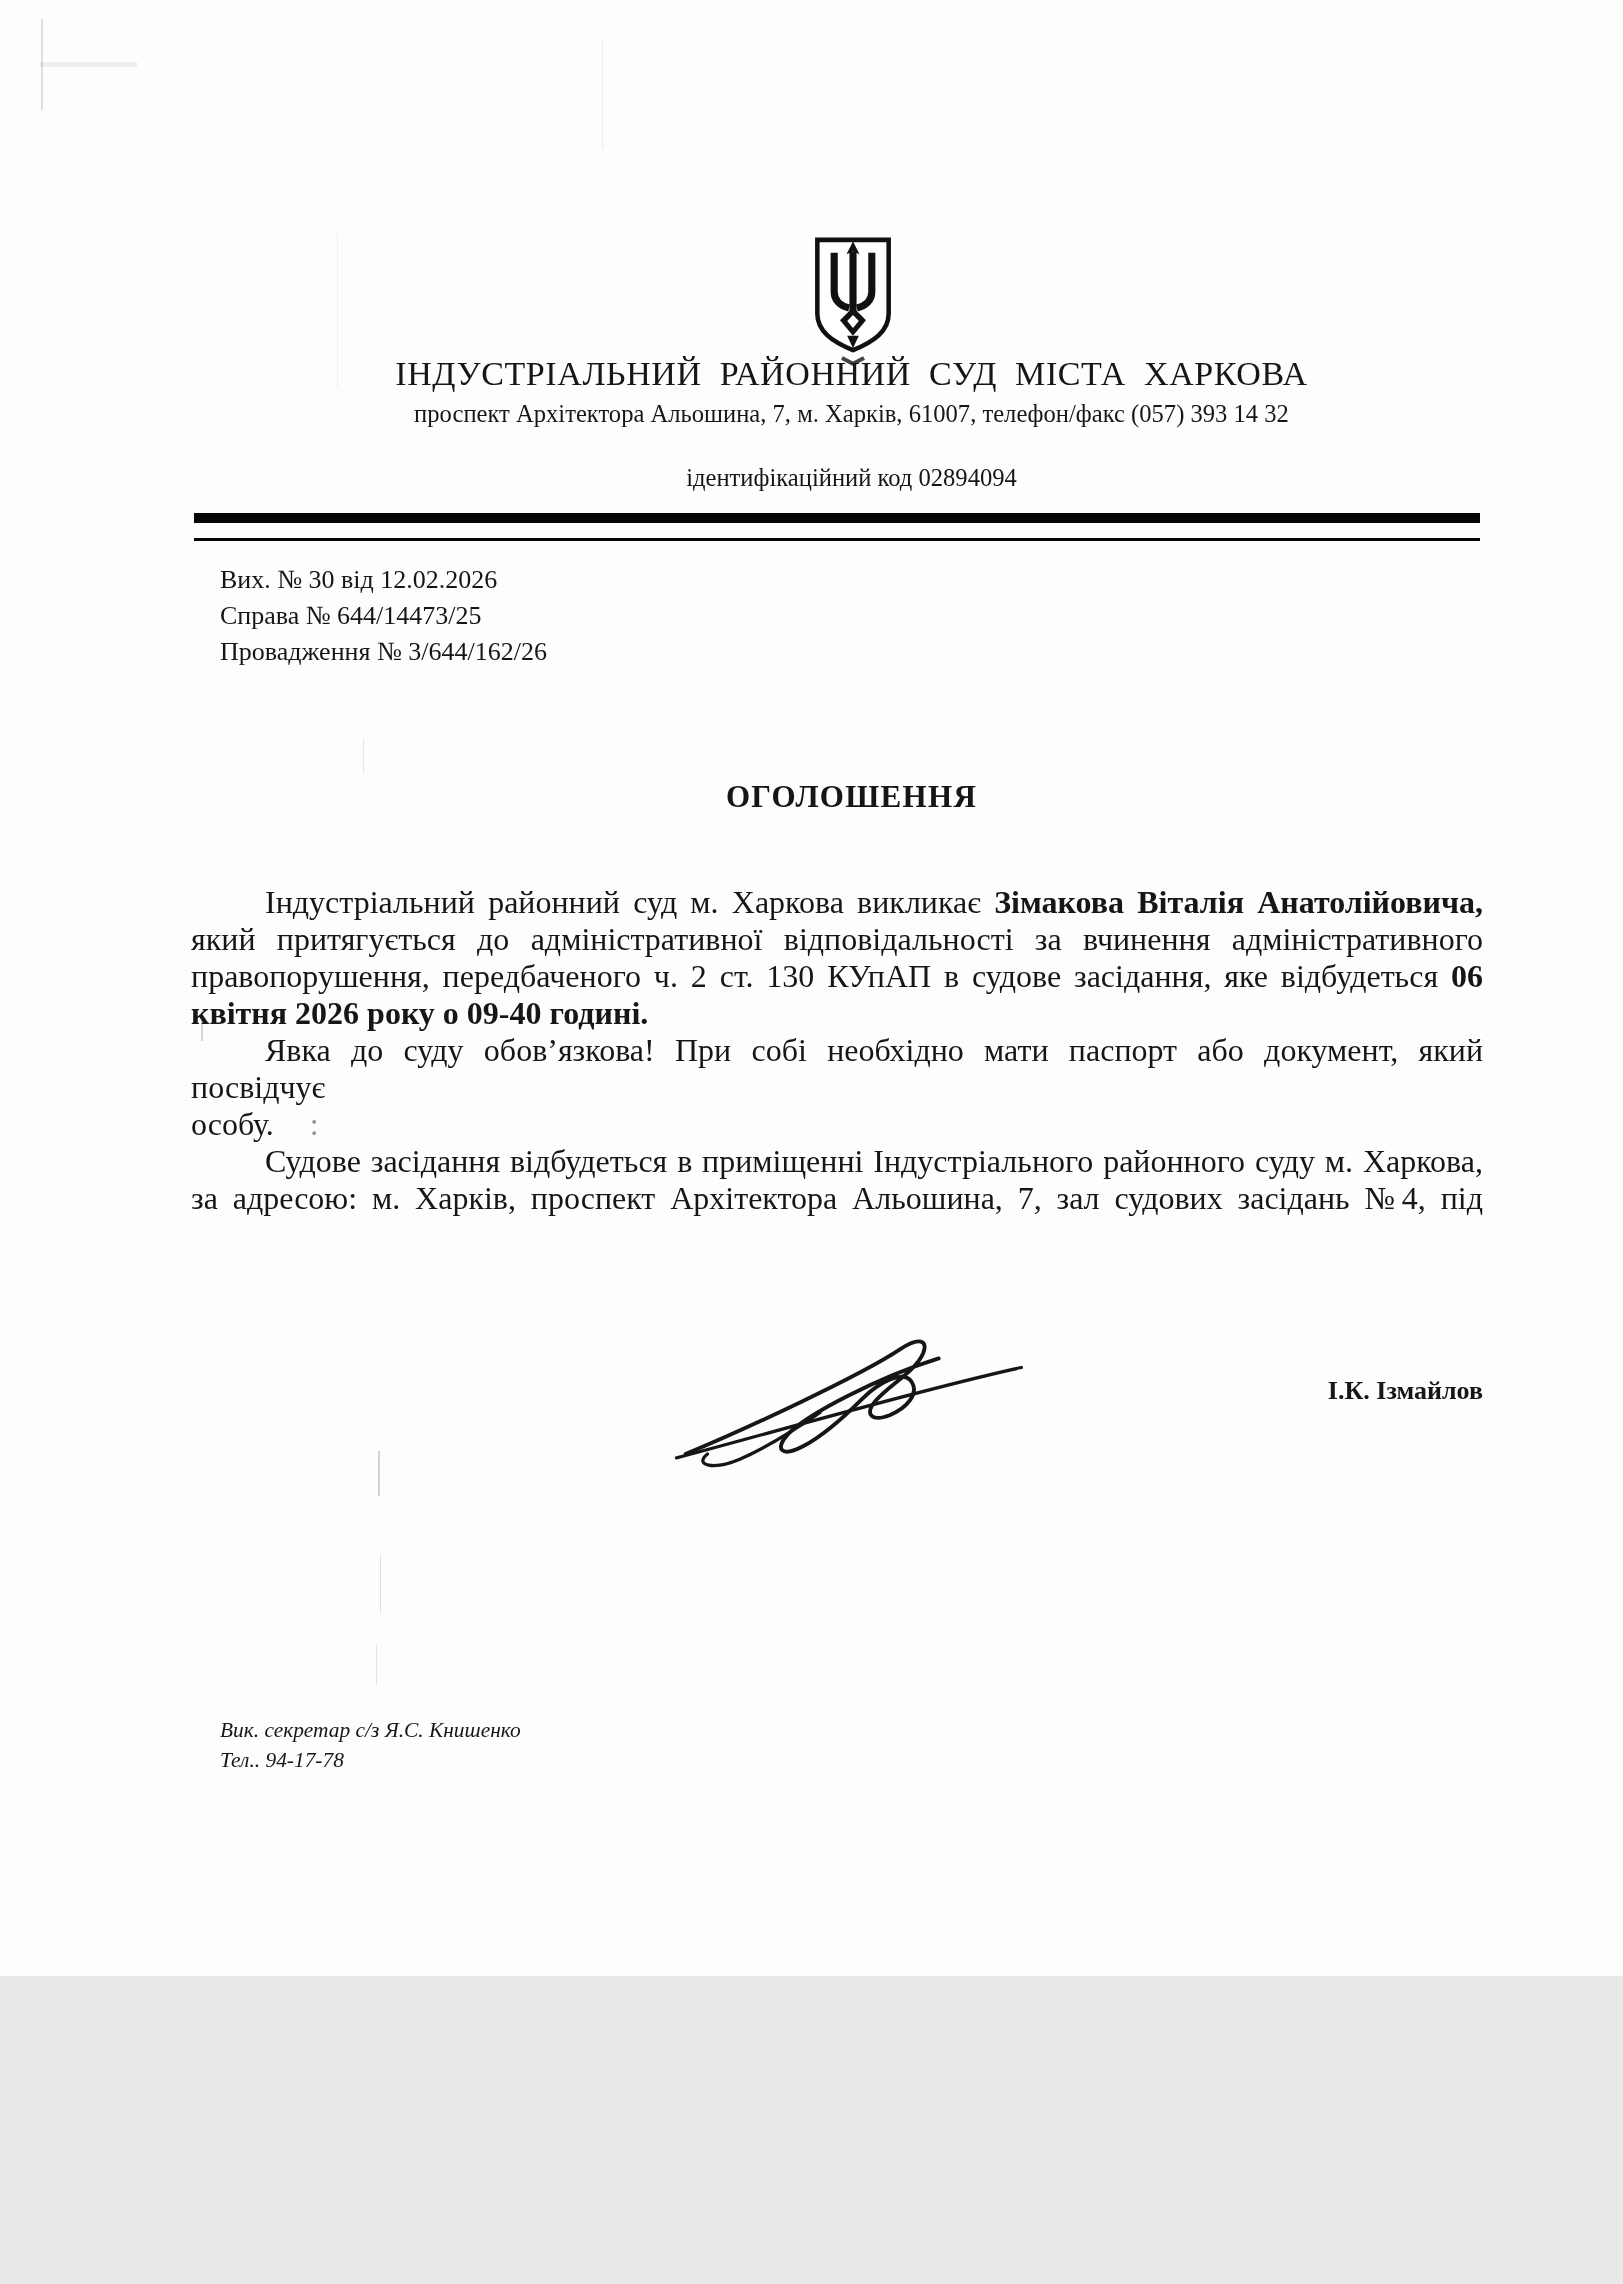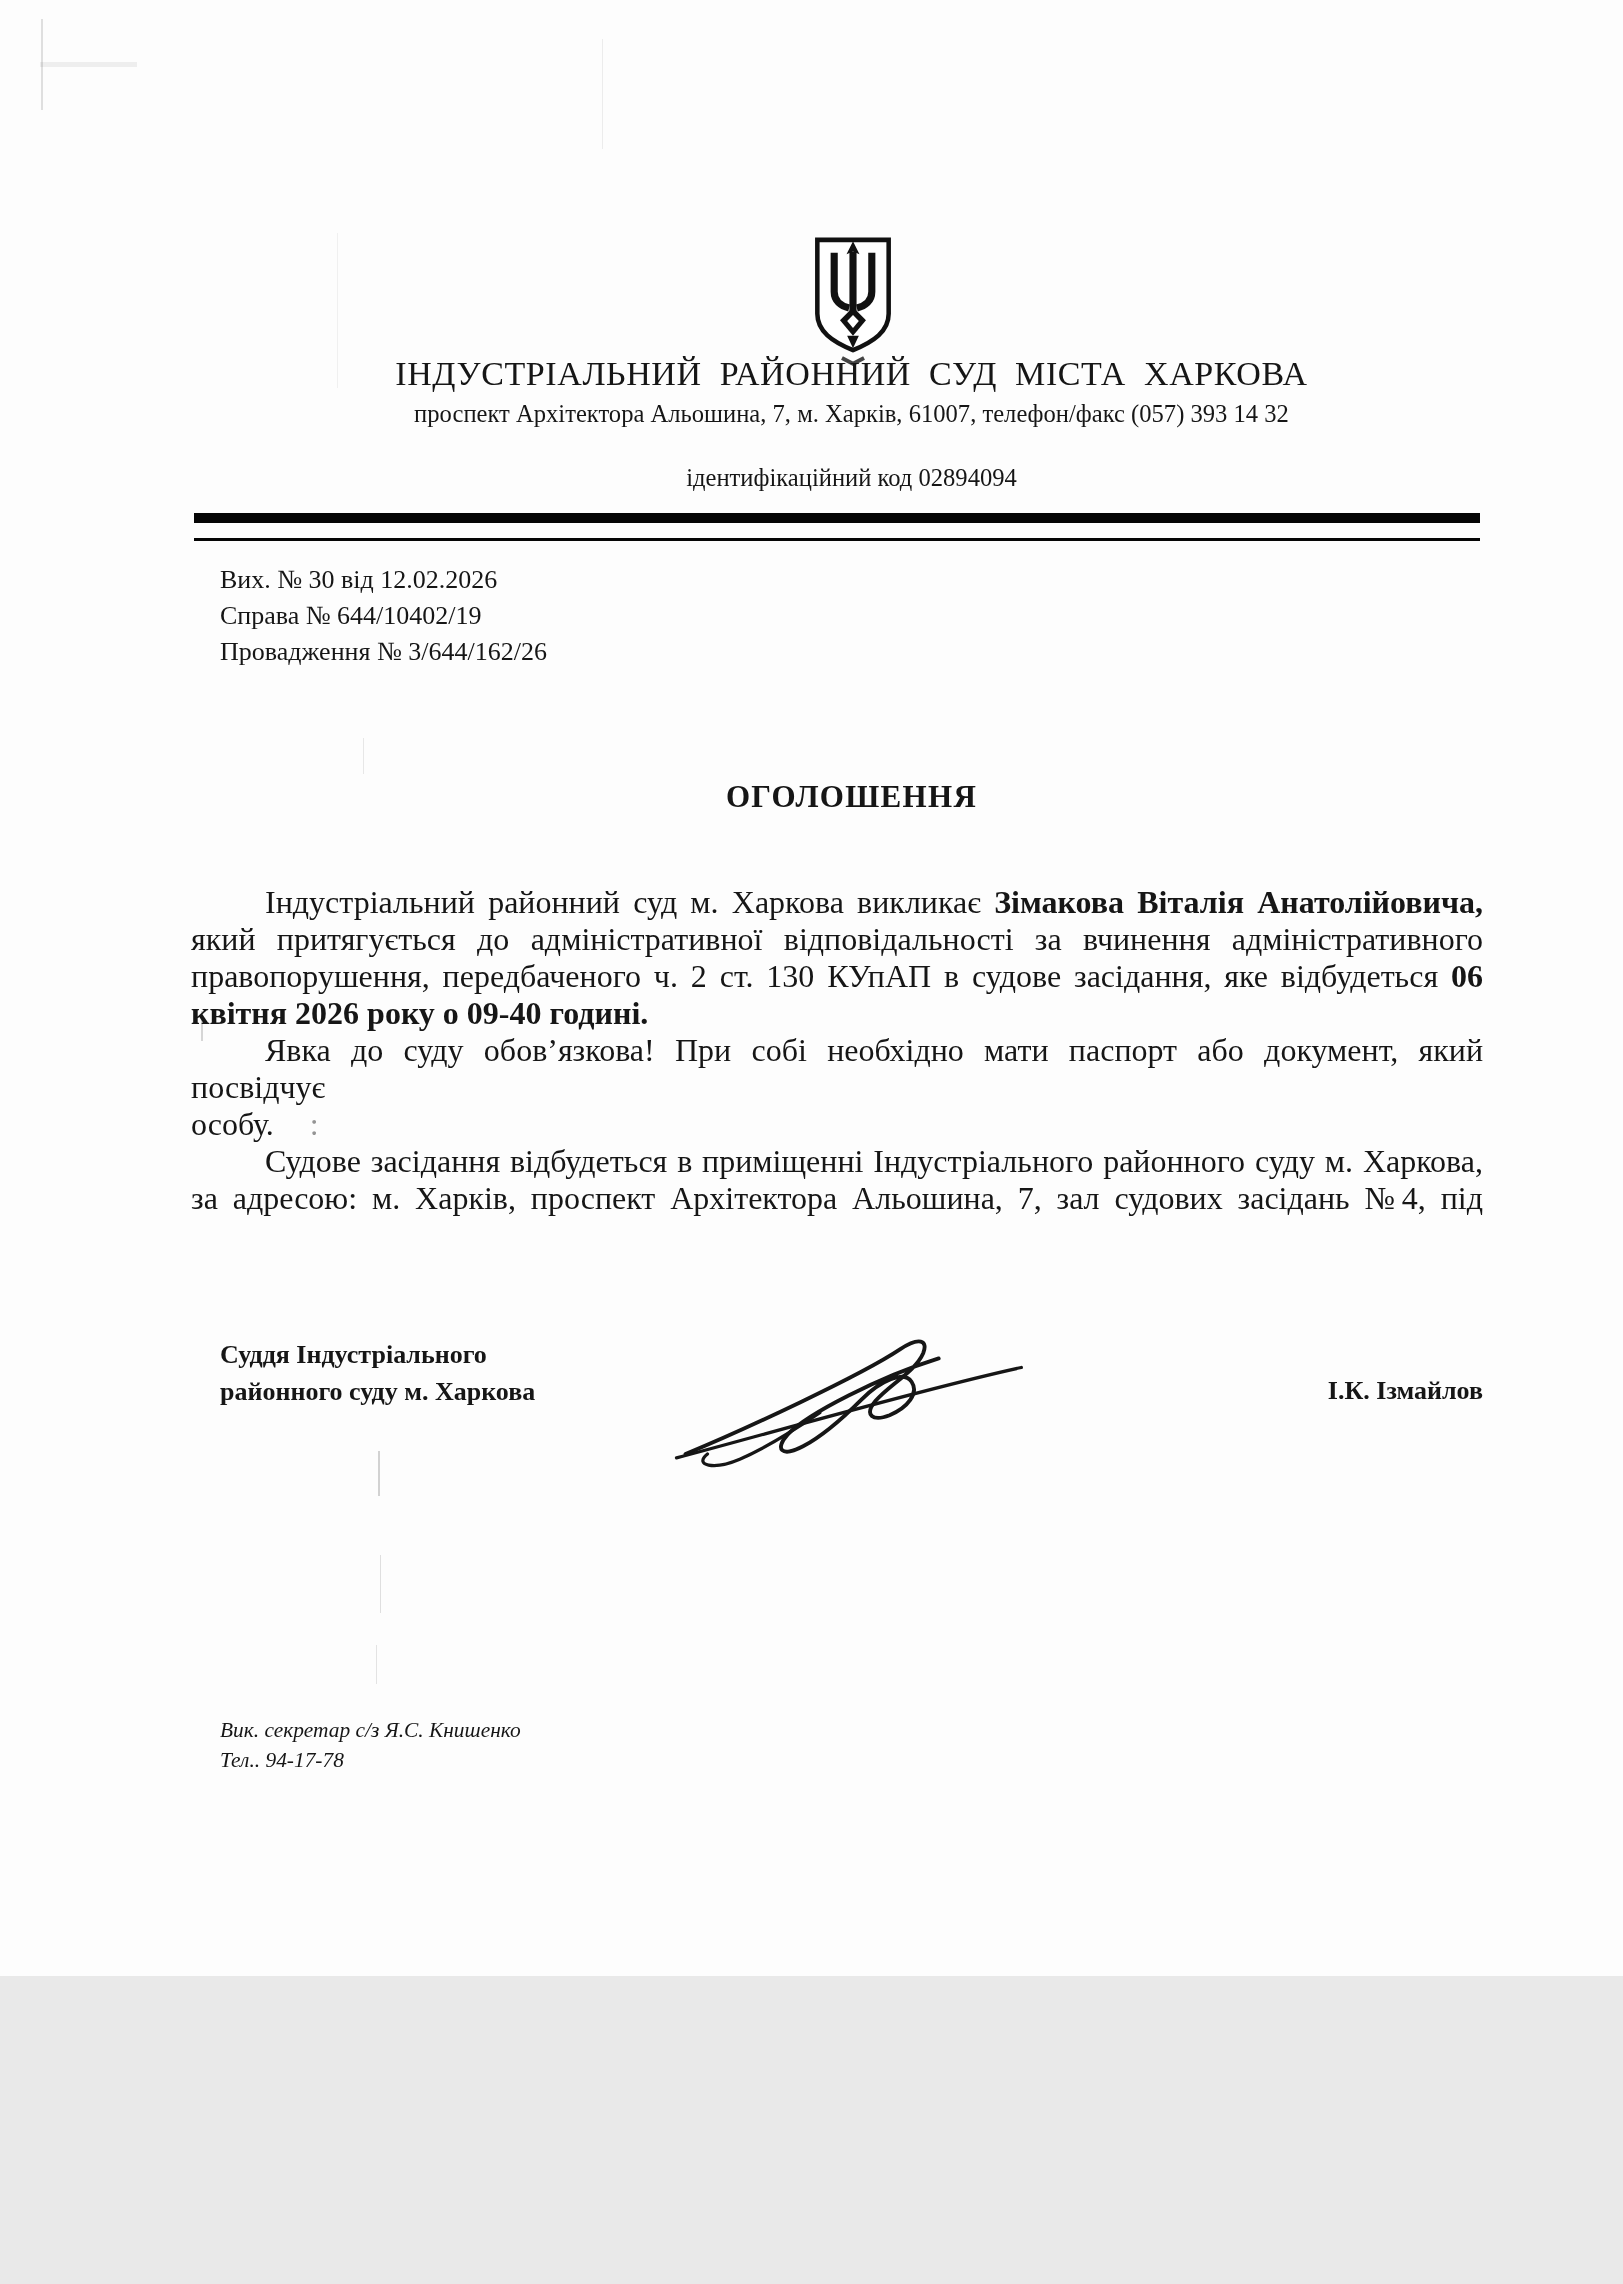--- a/index.html
+++ b/index.html
@@ -104,41 +104,37 @@
 
   <div class="hline court-name">ІНДУСТРІАЛЬНИЙ РАЙОННИЙ СУД МІСТА ХАРКОВА</div>
   <div class="hline addr">проспект Архітектора Альошина, 7, м. Харків, 61007, телефон/факс (057) 393 14 32</div>
   <div class="hline idcode">ідентифікаційний код 02894094</div>
 
   <div class="rule rule-thick"></div>
   <div class="rule rule-thin"></div>
 
   <div class="refs">
     <div>Вих. № 30 від 12.02.2026</div>
-    <div>Справа № 644/10402/19</div>
+    <div>Справа № 644/14473/25</div>
     <div>Провадження № 3/644/162/26</div>
   </div>
 
   <div class="doc-title">ОГОЛОШЕННЯ</div>
 
   <div class="body-block">
       <div class="bline just ind"><span>Індустріальний районний суд м. Харкова викликає </span><b>Зімакова Віталія Анатолійовича,</b></div>
       <div class="bline just"><span>який притягується до адміністративної відповідальності за вчинення адміністративного</span></div>
       <div class="bline just"><span>правопорушення, передбаченого ч. 2 ст. 130 КУпАП в судове засідання, яке відбудеться </span><b>06</b></div>
       <div class="bline"><b>квітня 2026 року о 09-40 годині.</b></div>
       <div class="bline just ind"><span>Явка до суду обов’язкова! При собі необхідно мати паспорт або документ, який посвідчує</span></div>
       <div class="bline"><span>особу.</span><span class="artifact">:</span></div>
       <div class="bline just ind"><span>Судове засідання відбудеться в приміщенні Індустріального районного суду м. Харкова,</span></div>
       <div class="bline just"><span>за адресою: м. Харків, проспект Архітектора Альошина, 7, зал судових засідань №4, під</span></div>
     </div>
 
-  <div class="sig-left">
-    <div>Суддя Індустріального</div>
-    <div>районного суду м. Харкова</div>
-  </div>
 
   <div class="sig-mark">
     <svg width="369" height="155" viewBox="0 0 570 240" aria-hidden="true">
       <g fill="none" stroke="#161616" stroke-linecap="round">
         <path stroke-width="6" d="M28 206 C120 168 300 84 360 44 C390 24 404 30 396 50 C384 78 342 100 322 124 C304 146 318 156 344 146 C372 134 390 112 378 94 C366 76 330 92 300 122 C268 154 240 178 210 194 C176 212 166 198 186 176 C216 144 330 86 420 58"></path>
         <path stroke-width="5" d="M14 212 C150 176 400 104 548 72"></path>
         <path stroke-width="5" d="M62 206 C40 224 72 231 112 214 C152 197 192 172 236 142"></path>
       </g>
     </svg>
   </div>

